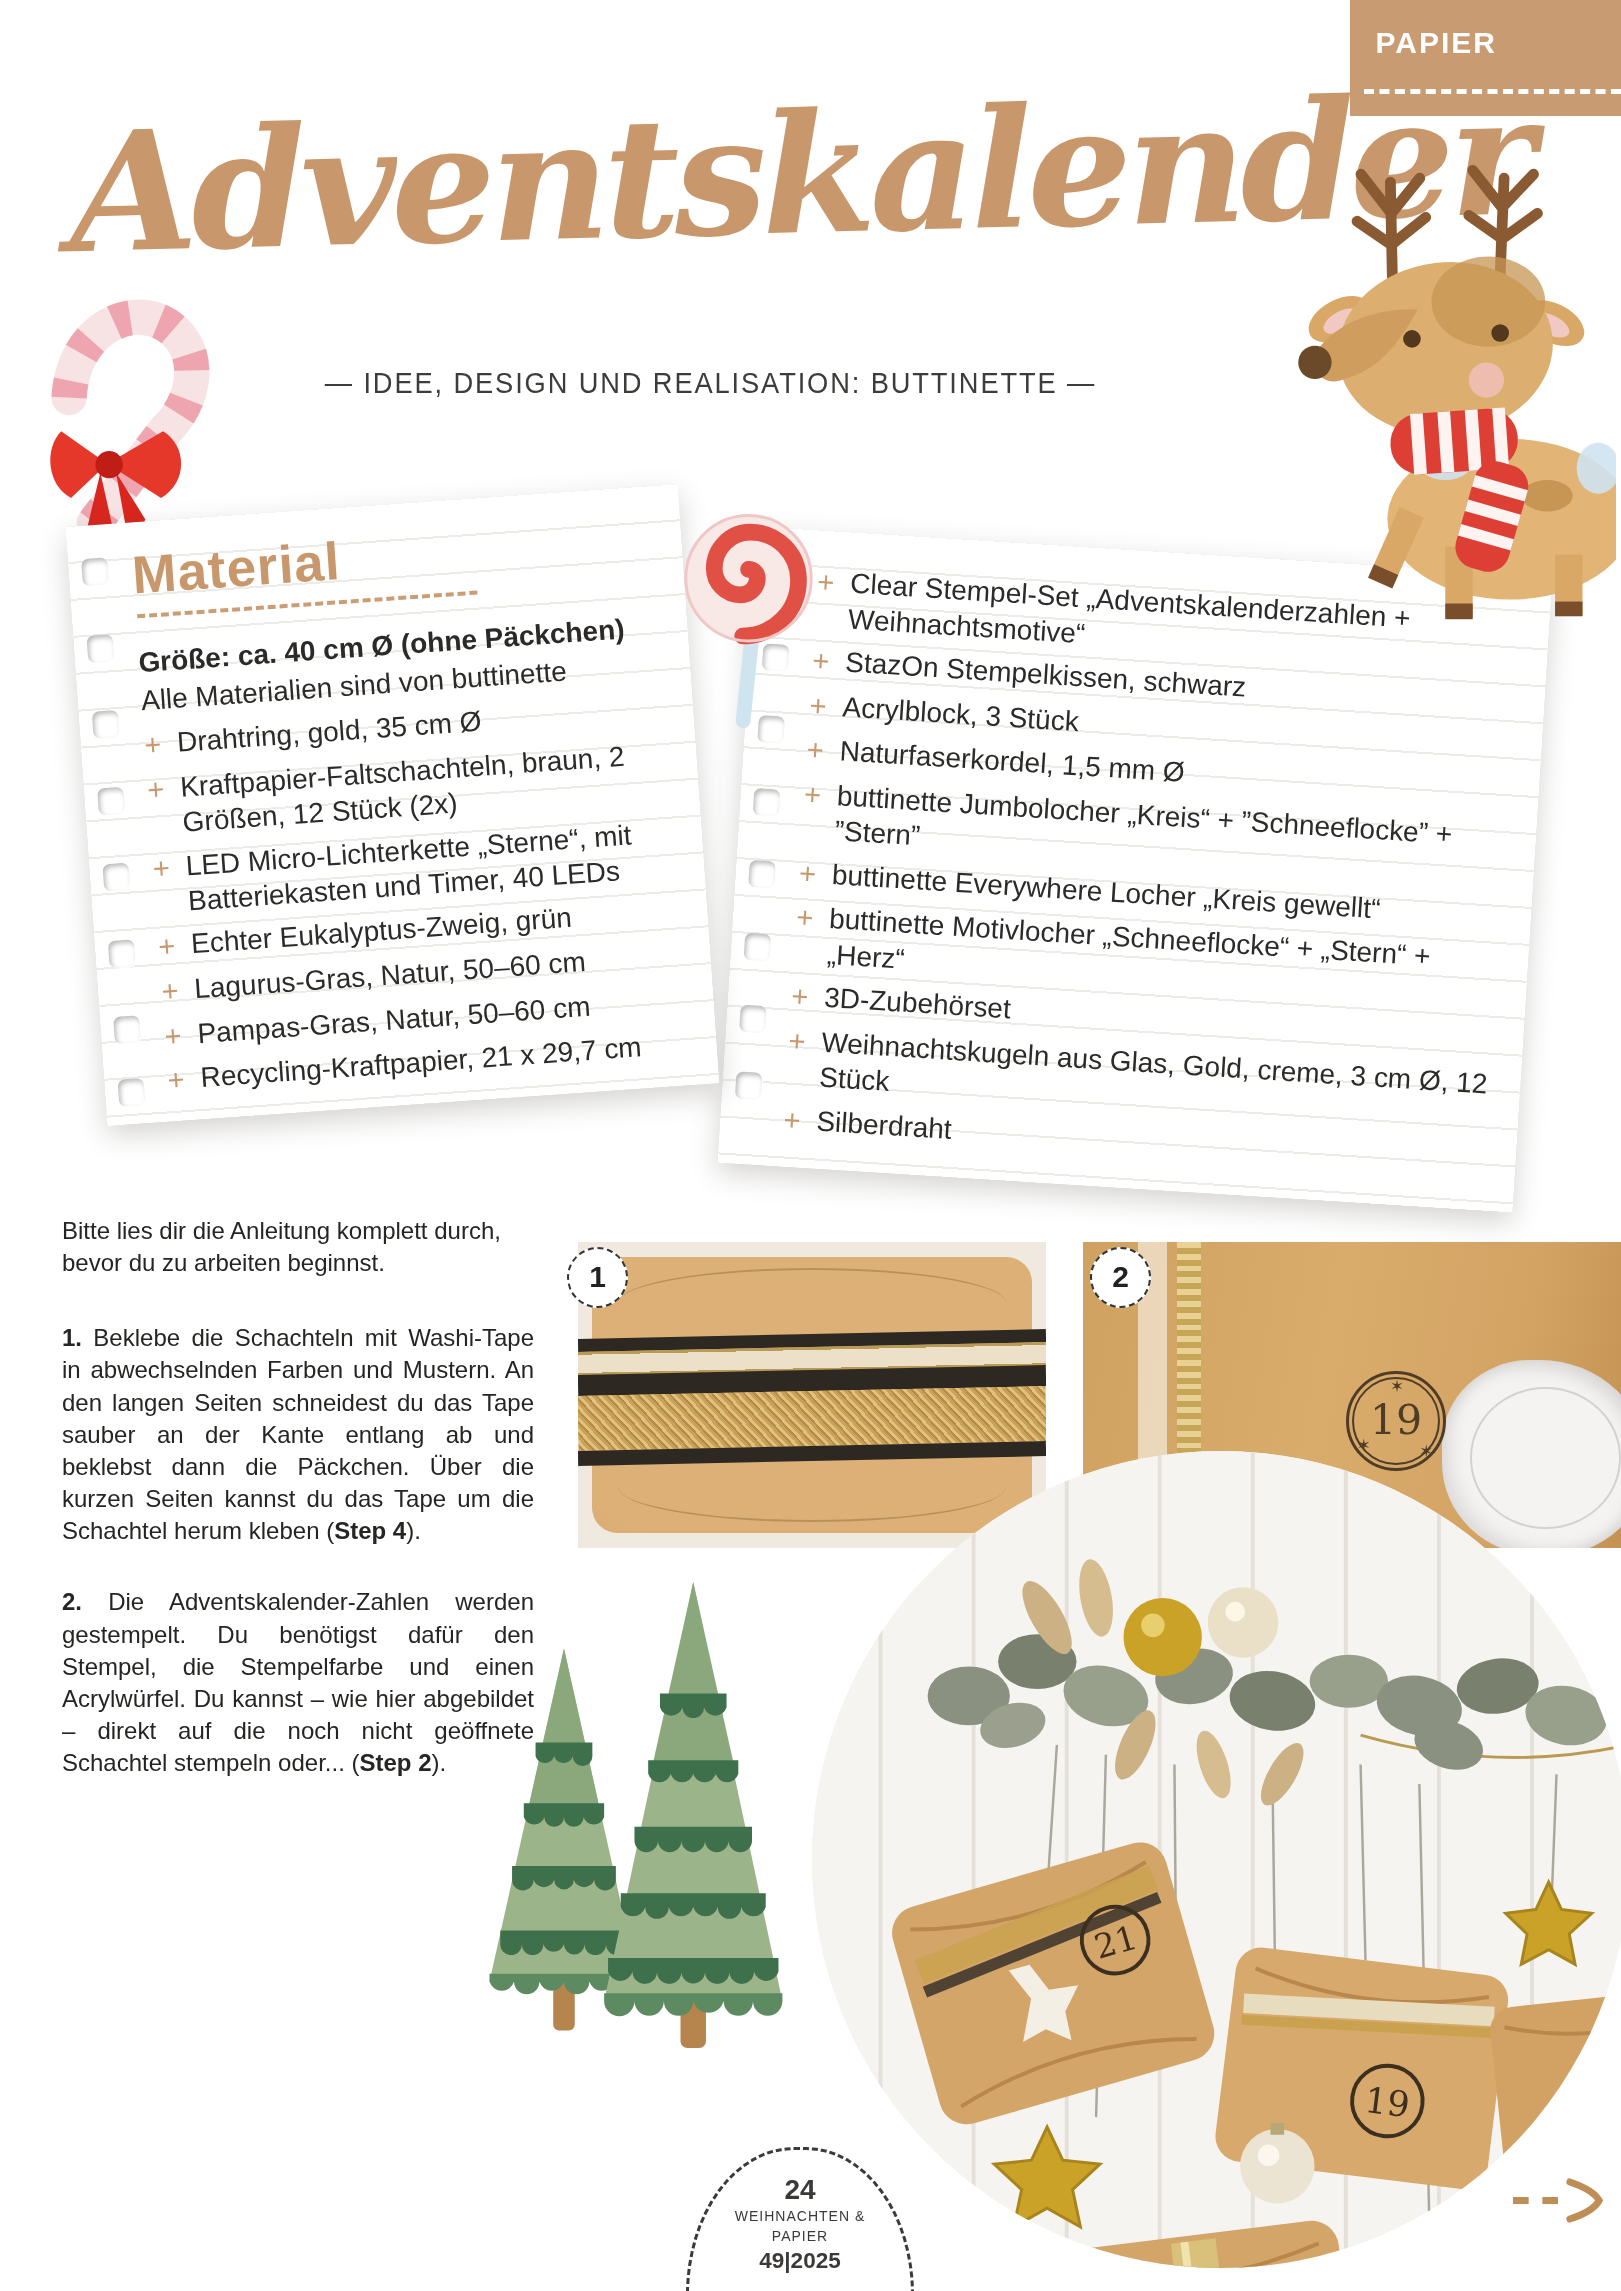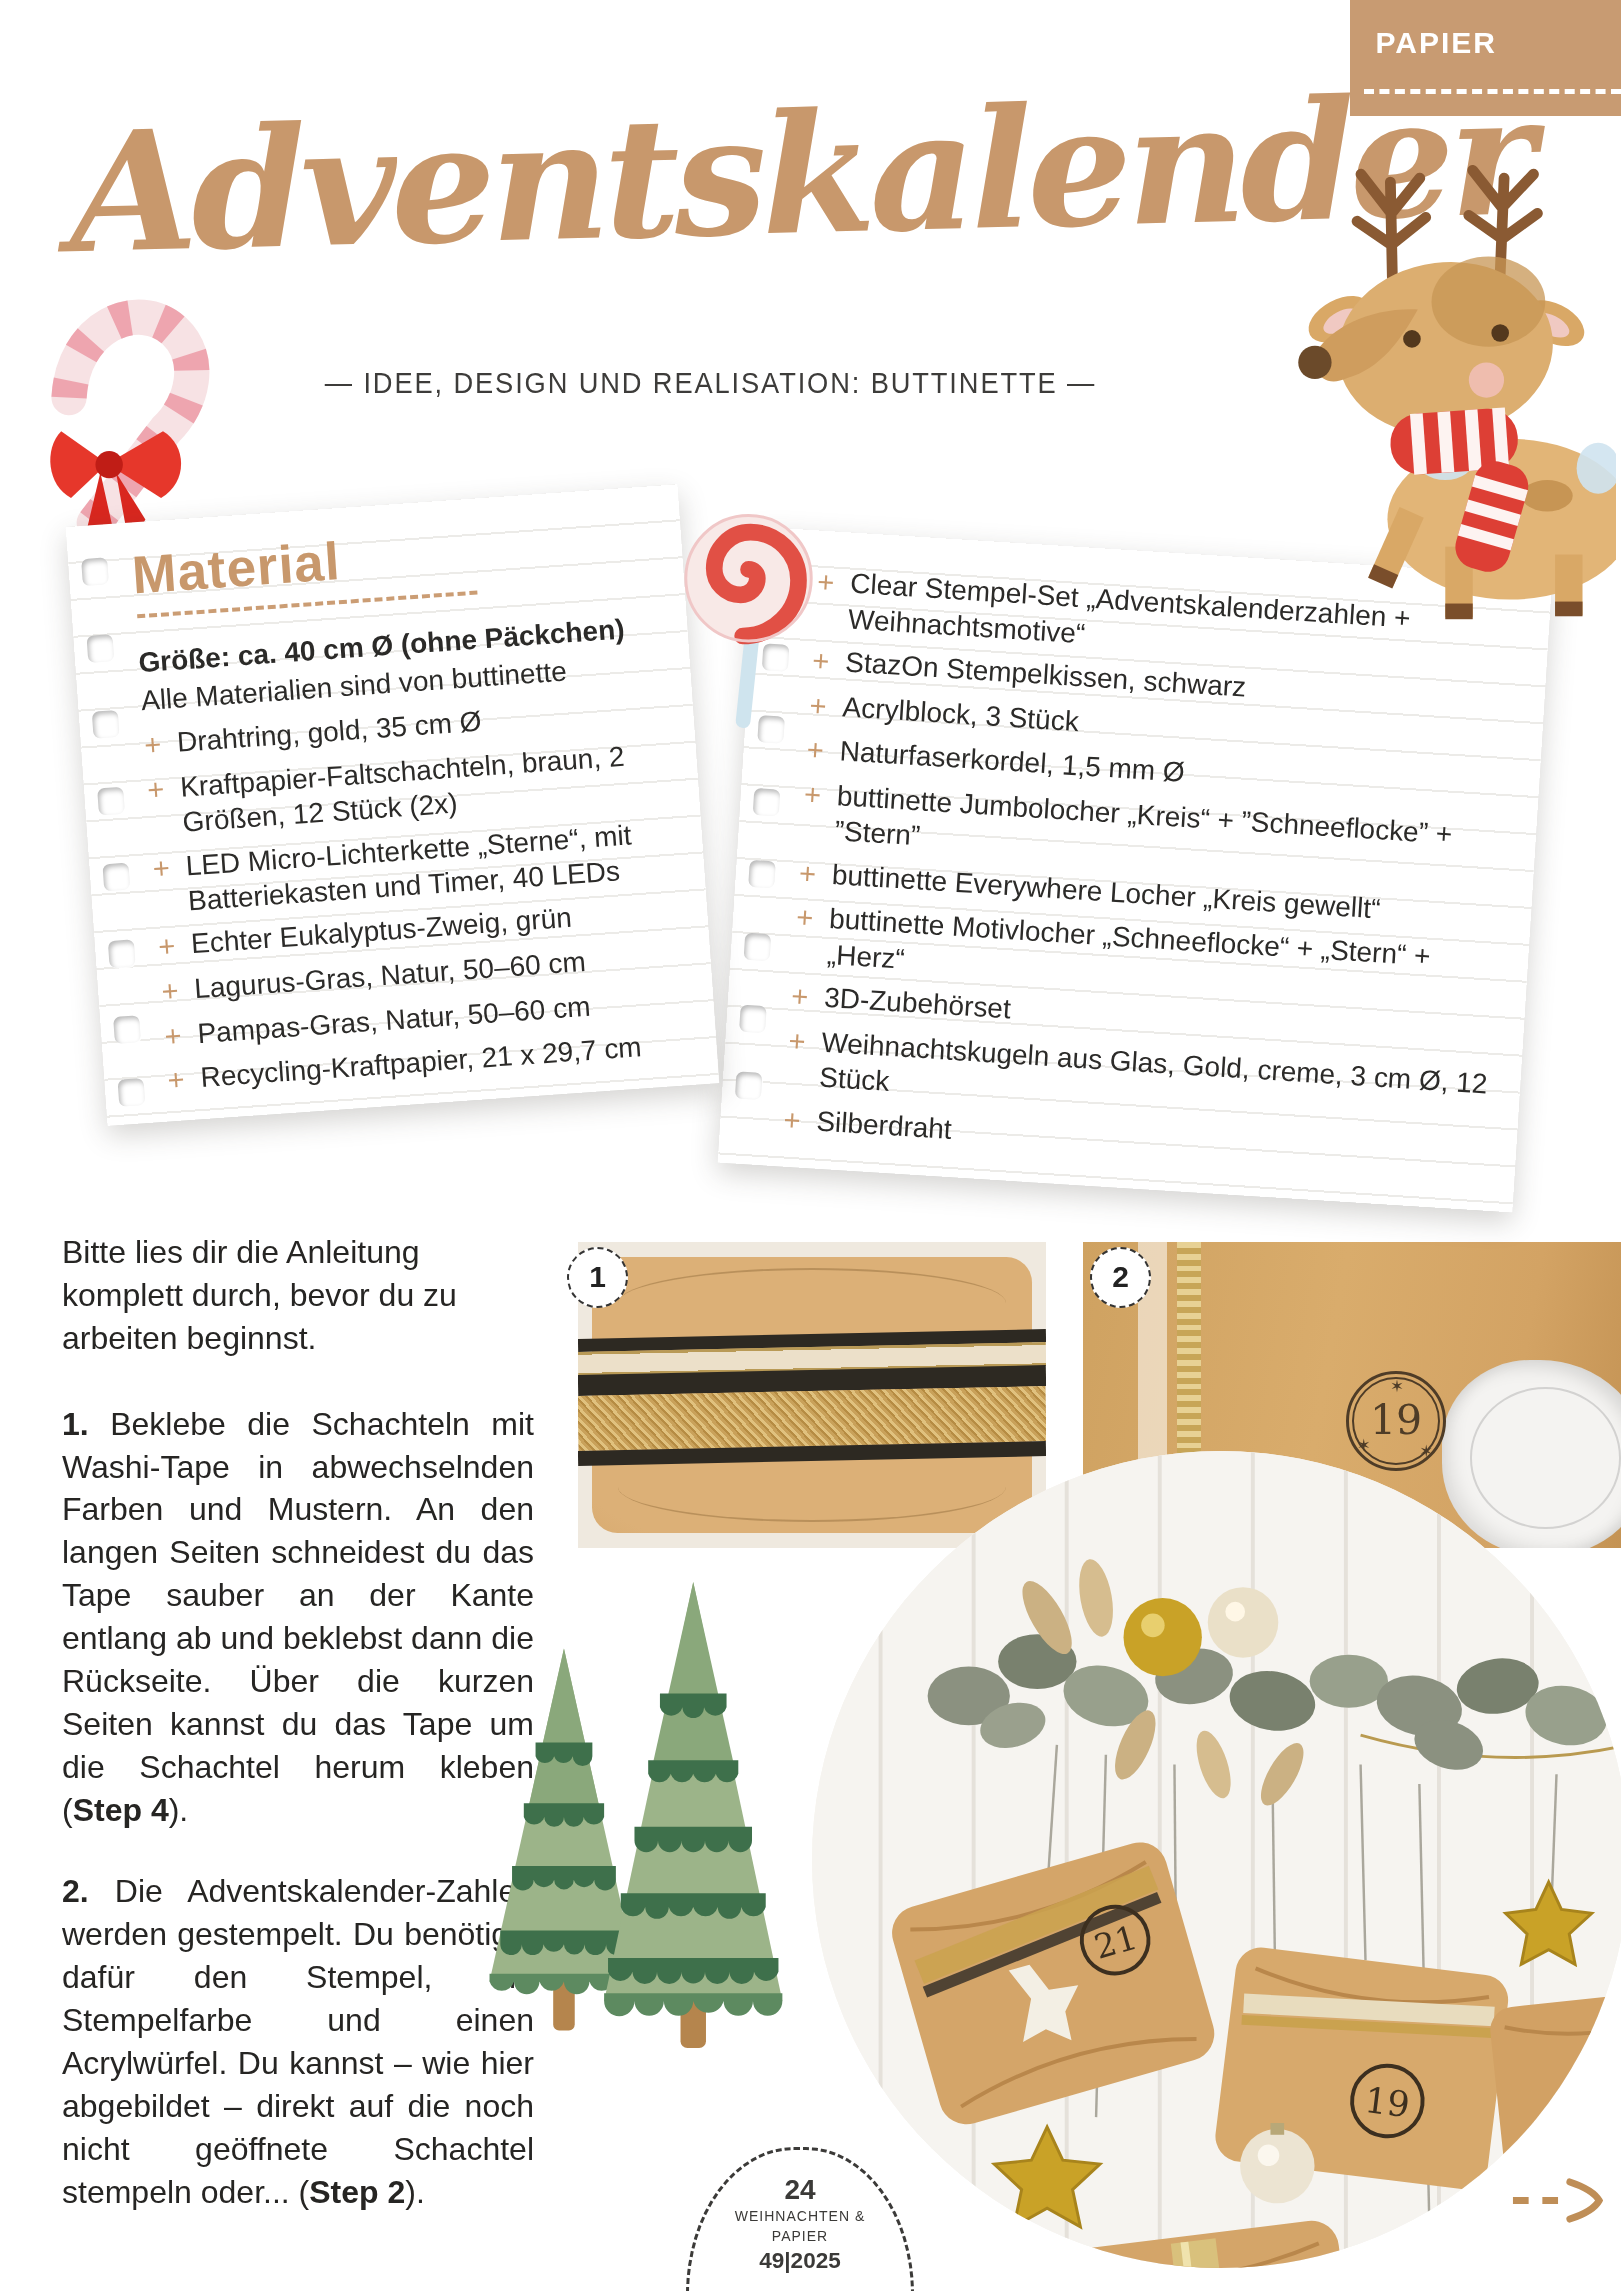--- a/index.html
+++ b/index.html
@@ -30,21 +30,21 @@
   .mat-size{font-size:28px;font-weight:bold;color:#2b2a28;margin-bottom:5.9px;}
   .mat-source{font-size:28px;margin-bottom:9.8px;}
   ul.mat-list{list-style:none;margin:0;padding:0;}
   ul.mat-list li{display:flex;font-size:28px;line-height:1.27;margin-bottom:7.8px;}
   ul.mat-list .plus{flex:0 0 33px;color:#c8986c;font-size:29px;}
   ul.mat-list .itx{flex:1;}
   .note.right .note-inner{top:33px;}
 
   
   .col{position:absolute;left:62px;top:1215px;width:472px;}
-  .col p{margin:16px 0 39px 0;font-size:32px;line-height:1.34;text-align:justify;color:#262523;}
+  .col p{margin:0 0 39px 0;font-size:24px;line-height:1.34;text-align:justify;color:#262523;}
   .col p.intro{text-align:left;margin-bottom:43px;}
   .h-anleitung{font-size:36px;color:#c49a72;letter-spacing:2px;margin:0 0 9.8px 0;font-weight:400;}
   .num{font-weight:bold;}
   .steplbl{font-weight:bold;}
 
   
   .photo{position:absolute;overflow:hidden;}
   .photo1{left:578px;top:1242px;width:468px;height:306px;background:#efe9df;}
   .p1-box{position:absolute;left:3%;right:3%;top:5%;bottom:5%;border-radius:25.5px;
       background:radial-gradient(120% 120% at 50% 45%, #dcb077 55%, #c89757 100%);}
@@ -264,21 +264,21 @@
 
   <svg class="svg-abs" style="left:676px;top:488px;z-index:3;" width="147" height="250" viewBox="0 0 150 255">
     <rect x="66" y="140" width="15" height="105" rx="7" fill="#cfe4ee" transform="rotate(6 73 190)"></rect>
     <circle cx="74" cy="92" r="64" fill="#f8e9e7"></circle>
     <path d="M74 92 m0 -9 a9 9 0 0 1 9 9 a17 17 0 0 1 -17 17 a27 27 0 0 1 -27 -27 a37 37 0 0 1 37 -37 a49 49 0 0 1 49 49 a57 57 0 0 1 -57 57" fill="none" stroke="#dd3a2f" stroke-width="17" stroke-linecap="round" opacity=".88"></path>
     <circle cx="74" cy="92" r="64" fill="none" stroke="#f0c7c7" stroke-width="3"></circle>
   </svg>
 
   <div class="col">
     <p class="intro">Bitte lies dir die Anleitung komplett durch, bevor du zu arbeiten beginnst.</p>
-    <p><span class="num">1.</span> <span>Beklebe die Schachteln mit Washi-Tape in abwechselnden Farben und Mustern. An den langen Seiten schneidest du das Tape sauber an der Kante entlang ab und beklebst dann die Rückseite. Über die kurzen Seiten kannst du das Tape um die Schachtel herum kleben (</span><span class="steplbl">Step 4</span><span>).</span></p>
+    <p><span class="num">1.</span> <span>Beklebe die Schachteln mit Washi-Tape in abwechselnden Farben und Mustern. An den langen Seiten schneidest du das Tape sauber an der Kante entlang ab und beklebst dann die Päckchen. Über die kurzen Seiten kannst du das Tape um die Schachtel herum kleben (</span><span class="steplbl">Step 4</span><span>).</span></p>
     <p><span class="num">2.</span> <span>Die Adventskalender-Zahlen werden gestempelt. Du benötigst dafür den Stempel, die Stempelfarbe und einen Acrylwürfel. Du kannst – wie hier abgebildet – direkt auf die noch nicht geöffnete Schachtel stempeln oder... (</span><span class="steplbl">Step 2</span><span>).</span></p>
 
   </div>
 
   <div class="photo photo1">
     <div class="p1-box">
       <div class="p1-fold-t"></div>
       <div class="p1-fold-b"></div>
     </div>
     <div class="washi w-black" style="top:92px;height:12.7px;"></div>

